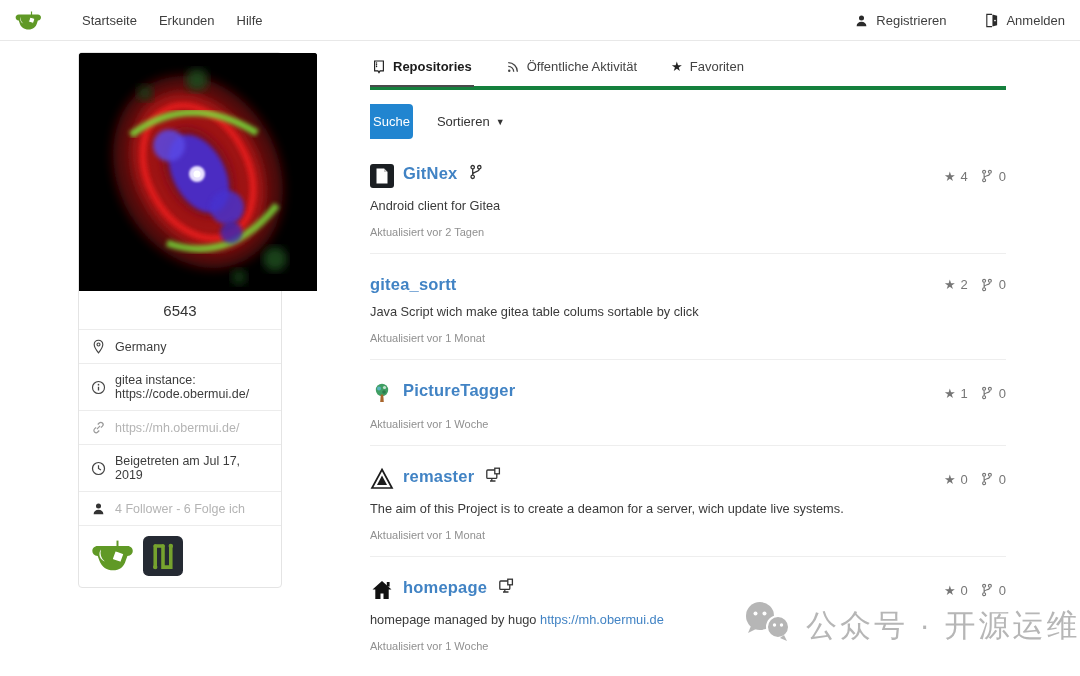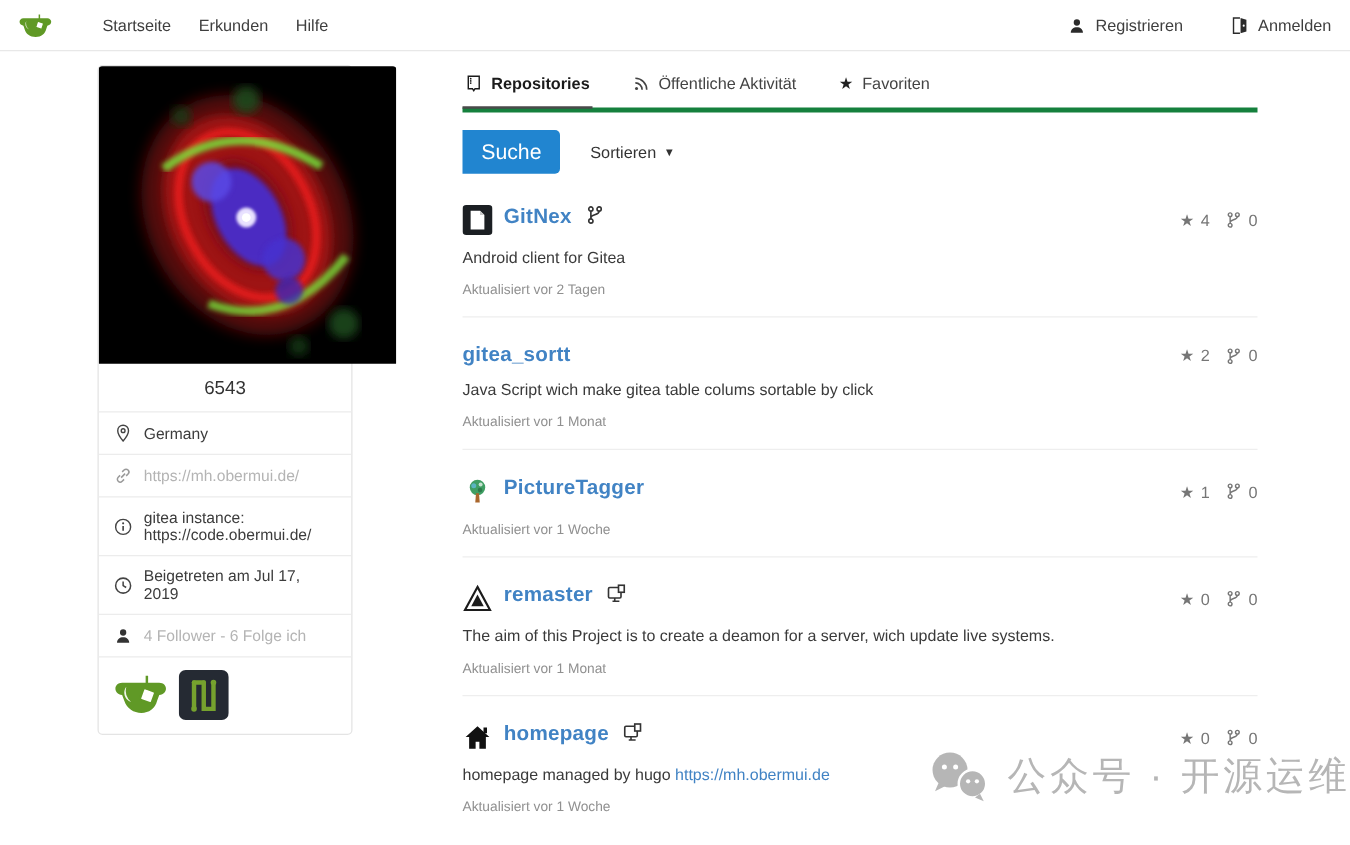--- a/index.html
+++ b/index.html
@@ -64,22 +64,22 @@
   .tab .star-glyph { font-size: 13px; line-height: 1; color: #222; }
 
   .searchbar { margin-top: 14px; display: flex; align-items: center; }
   .search-input {
     flex: 1; height: 35px; border: 1px solid #d9d9d9; border-right: none;
     border-radius: 4px 0 0 4px; padding: 0 13px; font-size: 13px; color: #333;
     outline: none; font-family: "Liberation Sans", sans-serif;
   }
   .search-input::placeholder { color: #b0b0b0; }
   .search-btn {
-    height: 35px; padding: 0 15px; border: none; cursor: pointer;
-    background: #2185d0; color: #fff; font-size: 17px;
+    height: 35px; padding: 0 3px; border: none; cursor: pointer;
+    background: #2185d0; color: #fff; font-size: 13px;
     border-radius: 0 4px 4px 0; font-family: "Liberation Sans", sans-serif;
   }
   .sort {
     margin-left: 24px; font-size: 13px; color: #333; cursor: pointer;
     display: flex; align-items: center; gap: 6px; white-space: nowrap;
   }
   .sort .caret { font-size: 9px; color: #333; }
 
   
   .repo-list { margin-top: 4px; }
@@ -98,21 +98,21 @@
   }
   .repo-stats .star-glyph { font-size: 13px; color: #767676; }
   .repo-stats .branch-icon { width: 14px; height: 14px; margin-left: 7px; }
   .repo-desc { margin-top: 10px; font-size: 12.8px; color: #3a3a3a; }
   .repo-desc a { color: #4183c4; text-decoration: none; cursor: pointer; }
   .repo-updated { margin-top: 13px; font-size: 11px; color: #909090; }
 
   
   .watermark {
     position: absolute; left: 742px; top: 600px;
-    display: flex; gap: 12px;
+    display: flex; align-items: center; gap: 12px;
     color: #b6b6b6; font-size: 31px; letter-spacing: 3px;
     pointer-events: none; white-space: nowrap;
   }
 </style>
 </head>
 <body>
 
 <div class="page">
 
   <div class="navbar">
@@ -195,40 +195,40 @@
     <div class="detail-row">
       <span class="d-icon">
         <svg width="15" height="15" viewBox="0 0 16 16">
             <path d="M8 1.3C5.4 1.3 3.4 3.3 3.4 5.9c0 3.3 4.6 8.8 4.6 8.8s4.6-5.5 4.6-8.8c0-2.6-2-4.6-4.6-4.6z" fill="none" stroke="#444" stroke-width="1.2"></path>
             <circle cx="8" cy="5.9" r="1.6" fill="none" stroke="#444" stroke-width="1.2"></circle>
           </svg>
       </span>
       <span>Germany</span>
     </div>
 
+    <div class="detail-row">
+      <span class="d-icon">
+        <svg width="15" height="15" viewBox="0 0 16 16">
+            <circle cx="8" cy="8" r="6.4" fill="none" stroke="#444" stroke-width="1.2"></circle>
+            <circle cx="8" cy="5" r="0.9" fill="#444"></circle>
+            <path d="M8 7.2v4" stroke="#444" stroke-width="1.4"></path>
+          </svg>
+      </span>
+      <span>gitea instance: https://code.obermui.de/</span>
+    </div>
+
     <div class="detail-row muted">
       <span class="d-icon">
         <svg width="15" height="15" viewBox="0 0 16 16" fill="none" stroke="#9a9a9a" stroke-width="1.3">
             <path d="M6.3 9.7l3.4-3.4"></path>
             <path d="M7.2 4.8l1.6-1.6a2.4 2.4 0 0 1 3.4 3.4L10.6 8.2"></path>
             <path d="M8.8 11.2l-1.6 1.6a2.4 2.4 0 0 1-3.4-3.4l1.6-1.6"></path>
           </svg>
       </span>
       <span>https://mh.obermui.de/</span>
-    </div>
-
-    <div class="detail-row">
-      <span class="d-icon">
-        <svg width="15" height="15" viewBox="0 0 16 16">
-            <circle cx="8" cy="8" r="6.4" fill="none" stroke="#444" stroke-width="1.2"></circle>
-            <circle cx="8" cy="5" r="0.9" fill="#444"></circle>
-            <path d="M8 7.2v4" stroke="#444" stroke-width="1.4"></path>
-          </svg>
-      </span>
-      <span>gitea instance: https://code.obermui.de/</span>
     </div>
 
     <div class="detail-row">
       <span class="d-icon">
         <svg width="15" height="15" viewBox="0 0 16 16">
             <circle cx="8" cy="8" r="6.4" fill="none" stroke="#444" stroke-width="1.3"></circle>
             <path d="M8 4.4V8l2.6 1.6" fill="none" stroke="#444" stroke-width="1.3"></path>
           </svg>
       </span>
       <span>Beigetreten am Jul 17, 2019</span>

